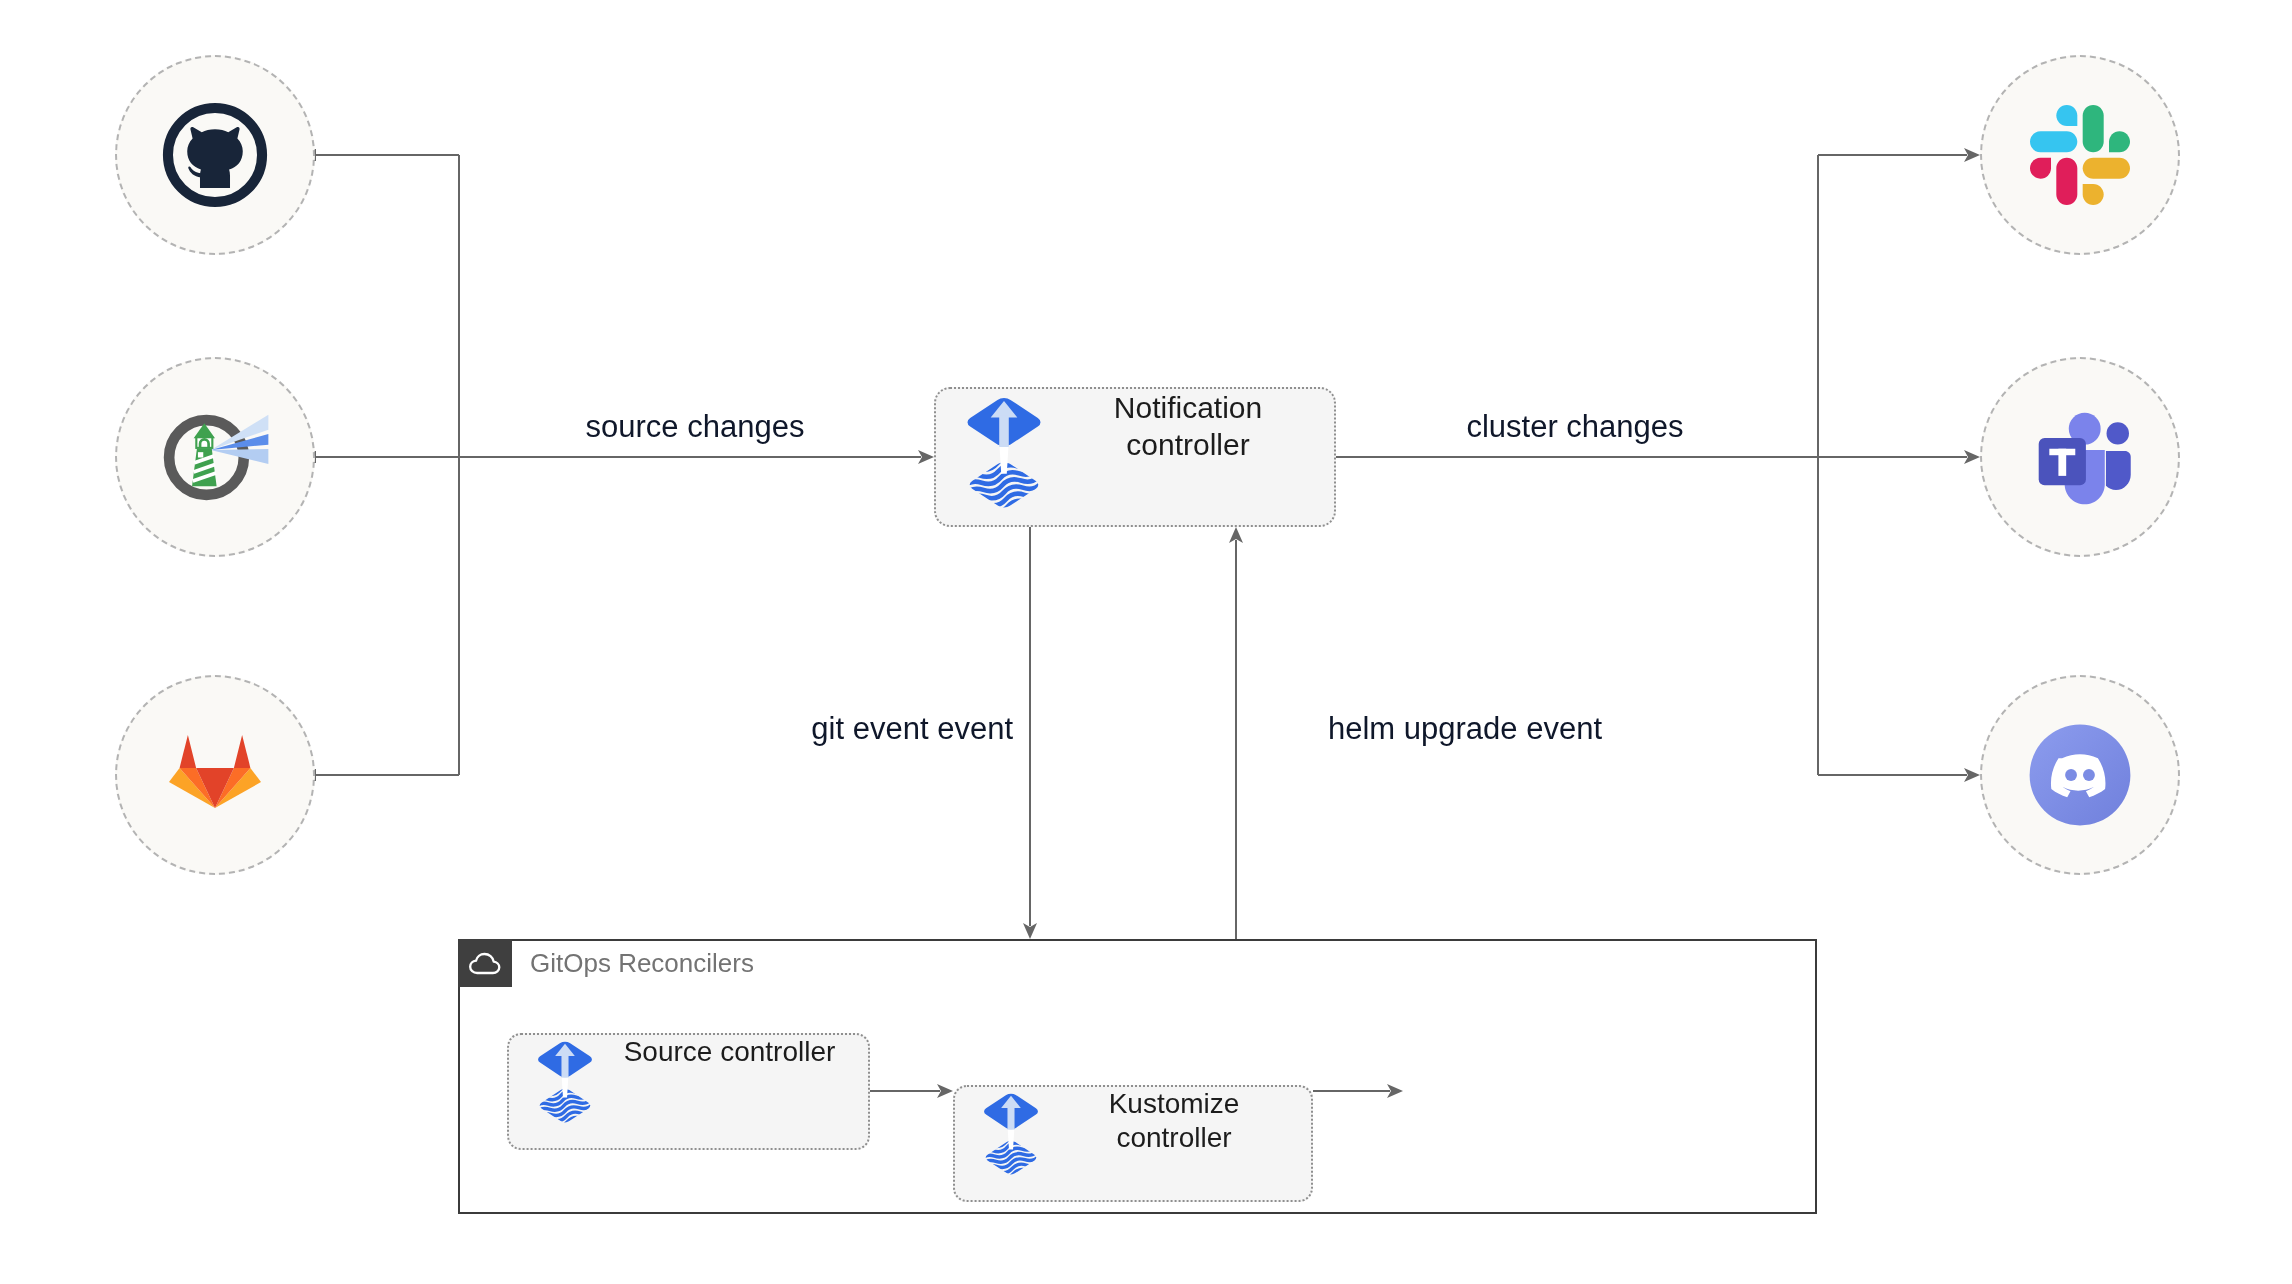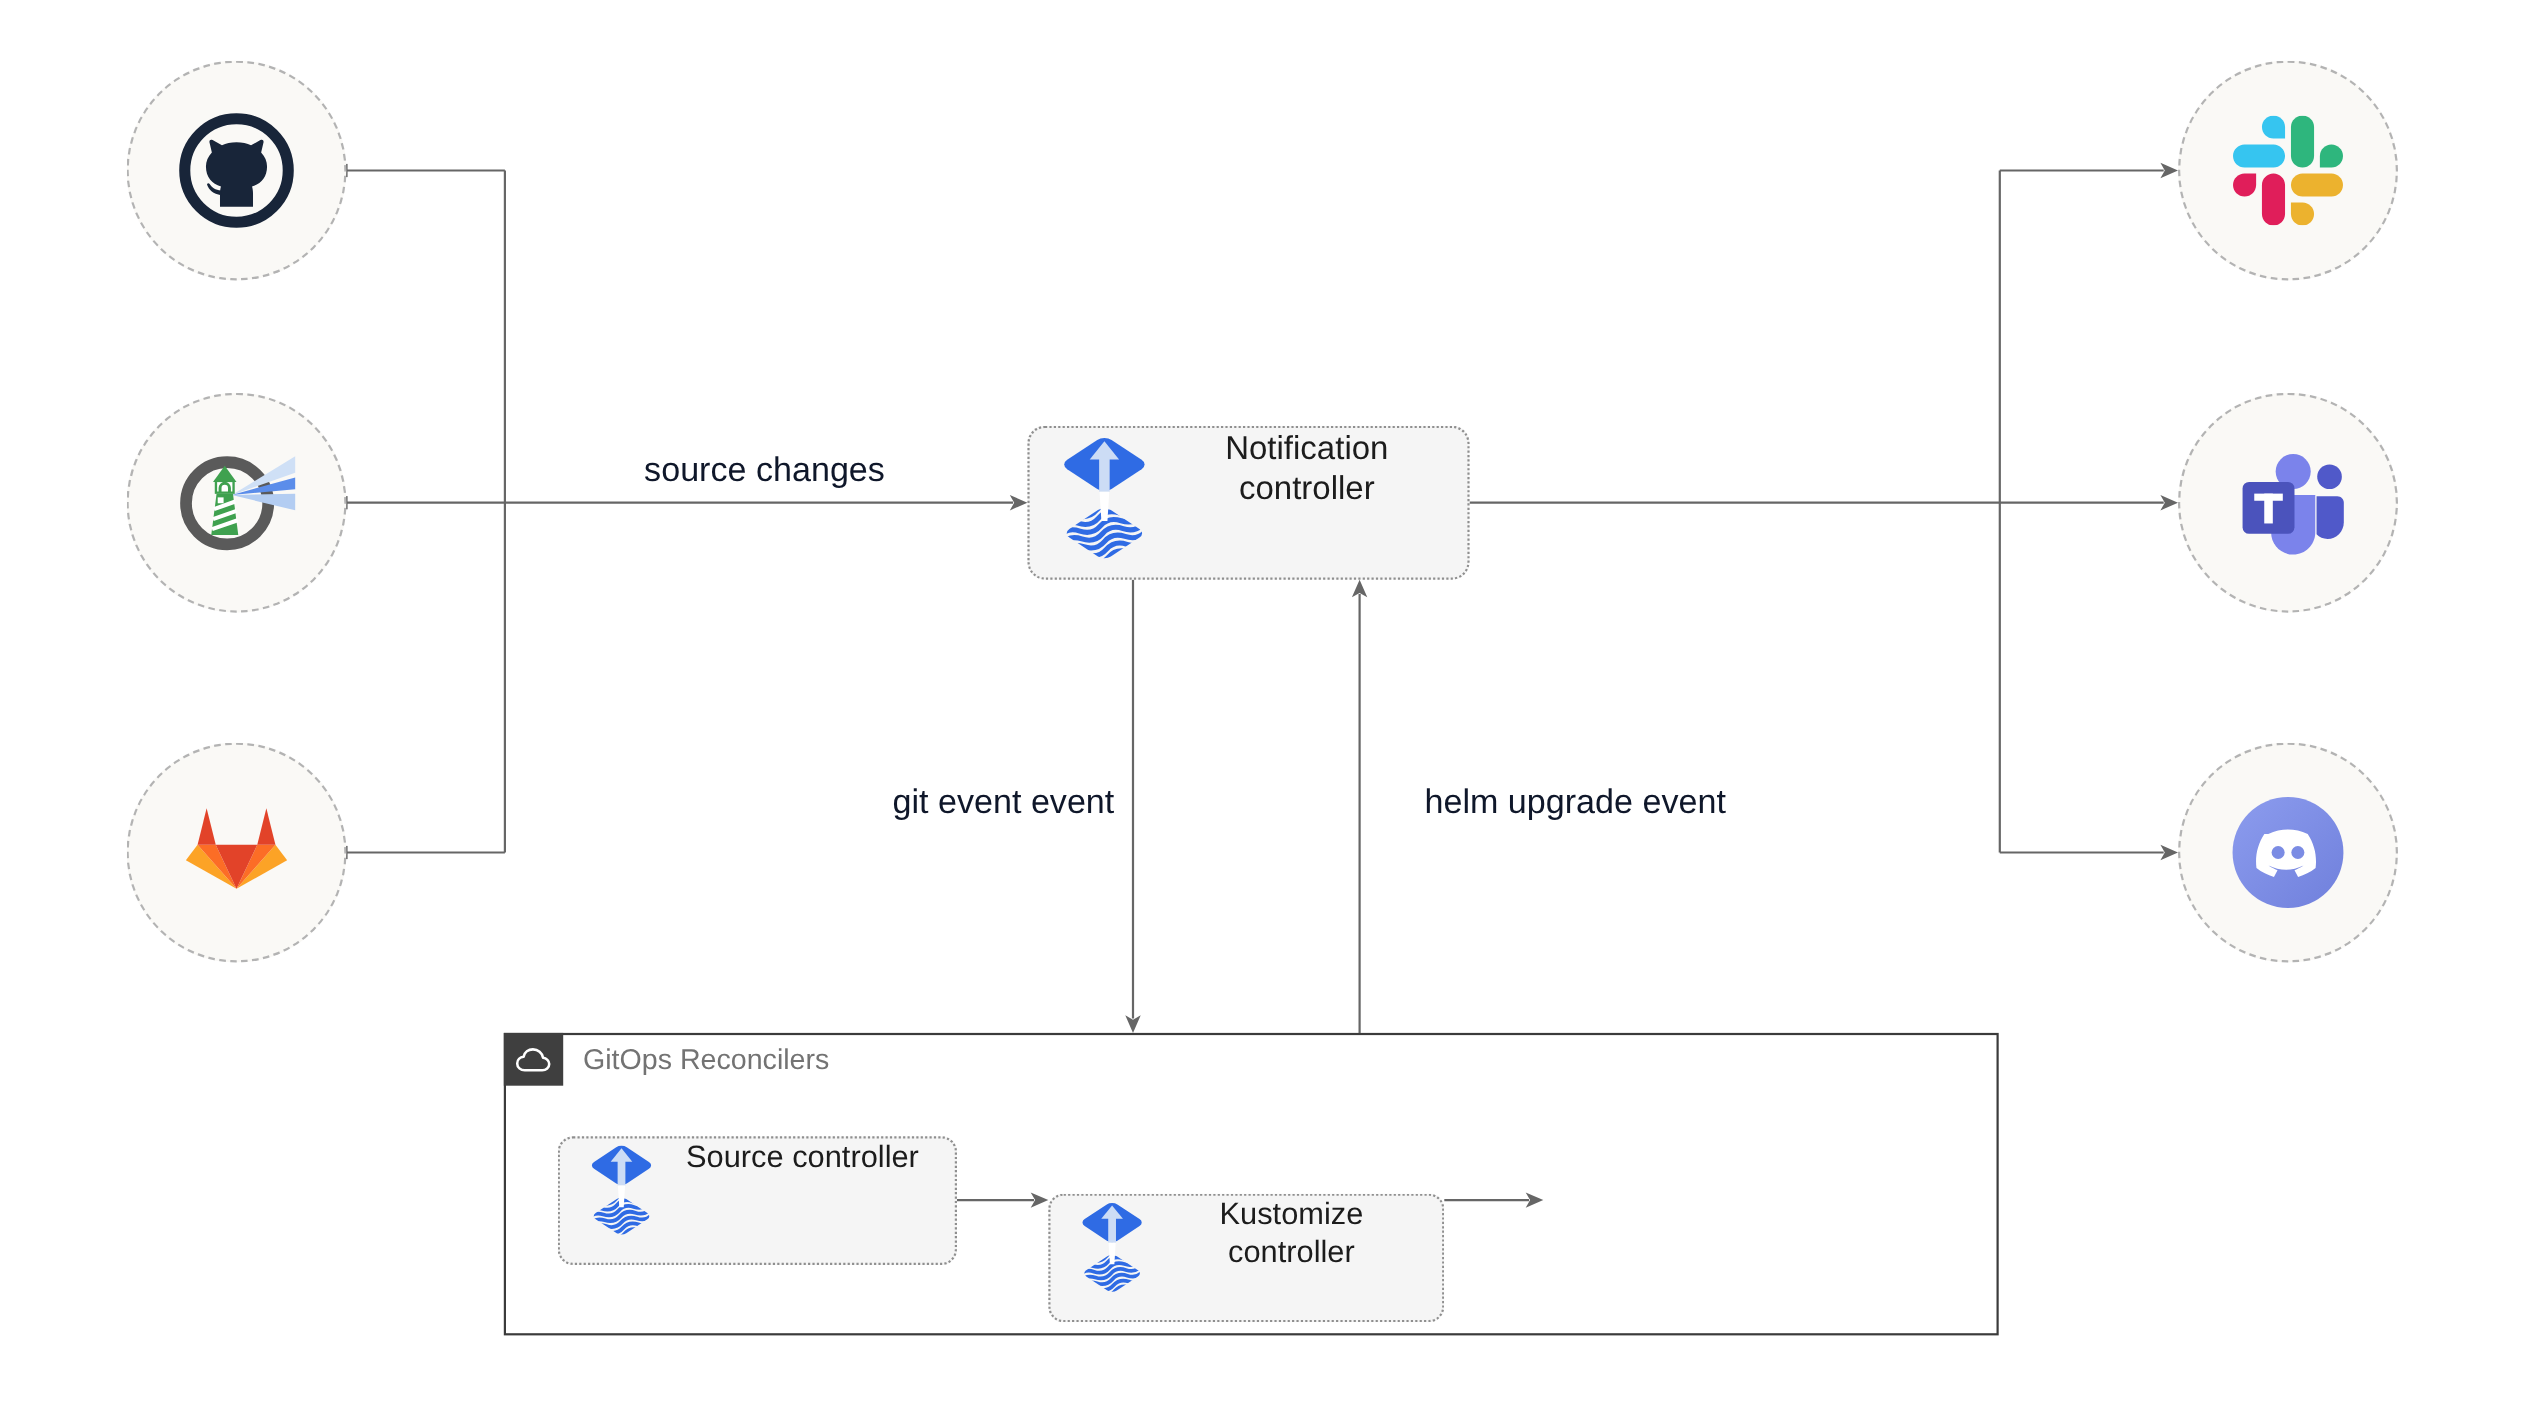--- a/index.html
+++ b/index.html
@@ -238,22 +238,23 @@
   </div>
 
   <div class="ctrl" style="left:934px;top:387px;width:402px;height:140px">
     <svg width="92" height="129">
         <use href="#flux"></use>
       </svg>
     <div class="ctrl-label">Notification controller</div>
   </div>
 
   <div class="edge-label" style="left:545px;top:408px;width:300px;text-align:center">source changes</div>
+  <div class="edge-label" style="left:1420px;top:408px;width:310px;text-align:center">cluster changes</div>
   <div class="edge-label" style="left:713px;top:710px;width:300px;text-align:right">git event event</div>
-  <div class="edge-label" style="left:1262px;top:710px;width:340px;text-align:center">helm upgrade event</div>
+  <div class="edge-label" style="left:1262px;top:710px;width:340px;text-align:right">helm upgrade event</div>
 
   <div class="group-badge">
     <svg width="36" height="27">
         <use href="#cloud"></use>
       </svg>
   </div>
   <div class="group-title">GitOps Reconcilers</div>
 
   <div class="ctrl small" style="left:507px;top:1033px;width:363px;height:117px">
     <svg width="68" height="95">

